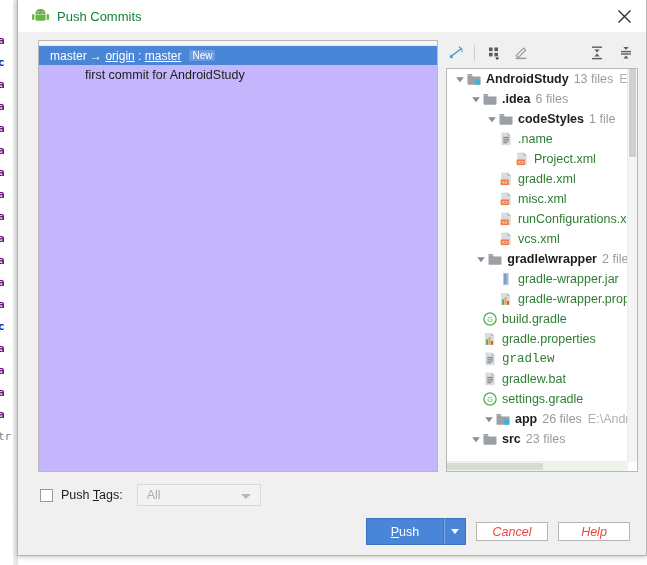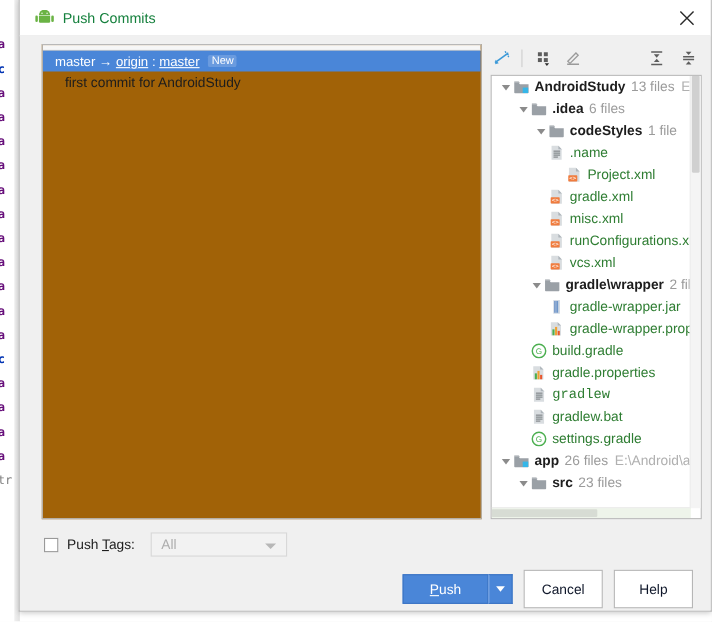--- a/index.html
+++ b/index.html
@@ -73,21 +73,21 @@
     position: absolute;
     left: 0; top: 32px; right: 0; bottom: 0;
     background: #f0f0f0;
   }
 
   
   #commit-panel {
     position: absolute;
     left: 20px; top: 8px;
     width: 400px; height: 432px;
-    background: #a16207;
+    background: #c4b5fd;
     border: 1px solid #b8b8b8;
     box-sizing: border-box;
     overflow: hidden;
   }
   #commit-scroll-top {
     height: 4px;
     background: #f6f6f6;
     border-bottom: 1px solid #e9e9e9;
   }
   .commit-row-head {
@@ -106,21 +106,21 @@
     margin-left: 8px;
     font-size: 10px;
     color: #ffffff;
     background: rgba(255,255,255,0.18);
     padding: 0 3px;
     border-radius: 2px;
   }
   .commit-row-msg {
     height: 20px;
     display: flex; align-items: center;
-    padding-left: 20px;
+    padding-left: 46px;
     font-size: 12.5px;
     color: #1d1d1d;
     cursor: pointer;
   }
 
   
   #tree-toolbar {
     position: absolute;
     left: 428px; top: 8px;
     width: 192px; height: 26px;
@@ -245,28 +245,29 @@
     border-top: 5px solid #b7b7b7;
   }
 
   
   #buttons {
     position: absolute;
     right: 16px; top: 486px;
     display: flex; align-items: center;
   }
   .btn {
-    height: 35px;
+    height: 19px;
     border: 1px solid #b6b6b6;
     background: #ffffff;
     font-size: 12.5px;
-    color: #0f172a;
+    color: #ef4444;
     display: flex; align-items: center; justify-content: center;
     box-sizing: border-box;
     cursor: pointer;
+    font-style: italic;
   }
   #btn-cancel { width: 72px; margin-left: 10px; }
   #btn-help   { width: 72px; margin-left: 10px; }
   #push-group { display: flex; }
   #btn-push {
     width: 78px; height: 27px;
     background: #4a86d8;
     border: 1px solid #3b74c4;
     color: #ffffff;
     font-size: 12.5px;
@@ -516,21 +517,21 @@
             <span class="tree-icon">
               <svg width="16" height="16" viewBox="0 0 16 16">
                 <path d="M3.2 1.6 h6.4 l3.2 3.2 v9.4 H3.2 Z" fill="#d9dde0"></path>
                 <path d="M9.6 1.6 l3.2 3.2 h-3.2 Z" fill="#aeb5ba"></path>
                 <rect x="2.6" y="8.4" width="8.2" height="5.6" rx="0.6" fill="#f07c3e"></rect>
                 <text x="6.7" y="12.7" font-size="5.2" fill="#ffffff" text-anchor="middle" font-family="&quot;DejaVu Sans Mono&quot;, monospace">&lt;&gt;</text>
               </svg>
             </span>
             <span class="tname">vcs.xml</span>
           </div>
-          <div class="tree-row" style="padding-left: 34px;">
+          <div class="tree-row" style="padding-left: 34px; justify-content: center;">
             <span class="tw">
               <svg width="10" height="10" viewBox="0 0 10 10">
                 <path d="M1.2 3.2 L8.8 3.2 L5 8.2 Z" fill="#8b8b8b"></path>
               </svg>
             </span>
             <span class="tree-icon">
               <svg width="16" height="16" viewBox="0 0 16 16">
                 <path d="M1.5 4.2 h4.1 l1.1 1.4 h7.8 v7.4 a0.7 0.7 0 0 1 -0.7 0.7 H2.2 a0.7 0.7 0 0 1 -0.7 -0.7 Z" fill="#9aa0a6"></path>
                 <path d="M1.5 3.0 h4.1 l1.1 1.3 H1.5 Z" fill="#9aa0a6"></path>
               </svg>
@@ -609,21 +610,21 @@
           <div class="tree-row" style="padding-left: 22px;">
             <span class="tw"></span>
             <span class="tree-icon">
               <svg width="16" height="16" viewBox="0 0 16 16">
                 <circle cx="8" cy="8" r="6.1" fill="none" stroke="#4caf50" stroke-width="1.3"></circle>
                 <text x="8" y="10.6" font-size="7.4" fill="#4caf50" text-anchor="middle" font-family="&quot;Liberation Sans&quot;, sans-serif">G</text>
               </svg>
             </span>
             <span class="tname">settings.gradle</span>
           </div>
-          <div class="tree-row" style="padding-left: 6px;">
+          <div class="tree-row" style="padding-left: 6px; margin-left: 29px;">
             <span class="tw">
               <svg width="10" height="10" viewBox="0 0 10 10">
                 <path d="M1.2 3.2 L8.8 3.2 L5 8.2 Z" fill="#8b8b8b"></path>
               </svg>
             </span>
             <span class="tree-icon">
               <svg width="16" height="16" viewBox="0 0 16 16">
                 <path d="M1.5 4.2 h4.1 l1.1 1.4 h7.8 v7.4 a0.7 0.7 0 0 1 -0.7 0.7 H2.2 a0.7 0.7 0 0 1 -0.7 -0.7 Z" fill="#9aa0a6"></path>
                 <path d="M1.5 3.0 h4.1 l1.1 1.3 H1.5 Z" fill="#9aa0a6"></path>
                 <rect x="9.2" y="8.6" width="5.0" height="5.0" fill="#35b6e8"></rect>

